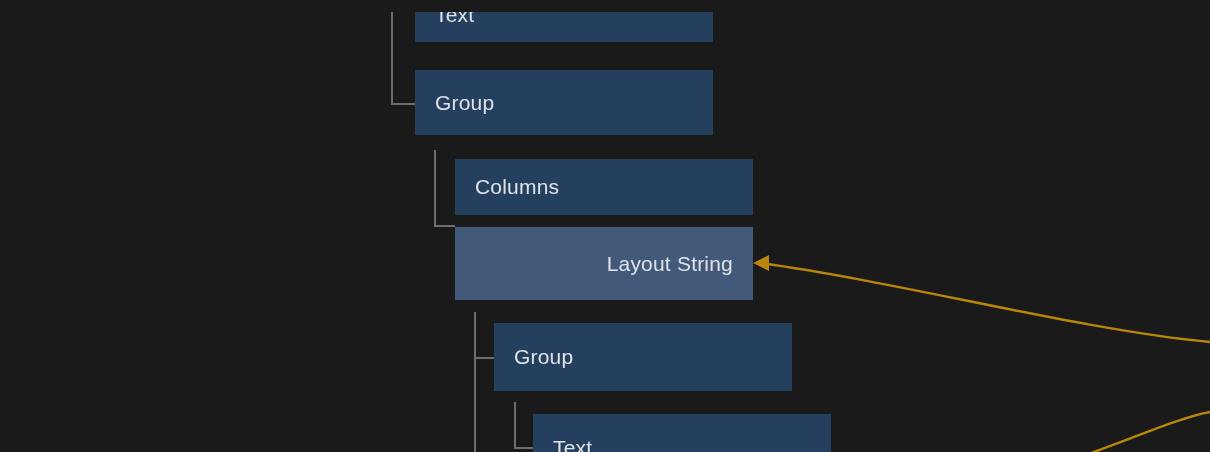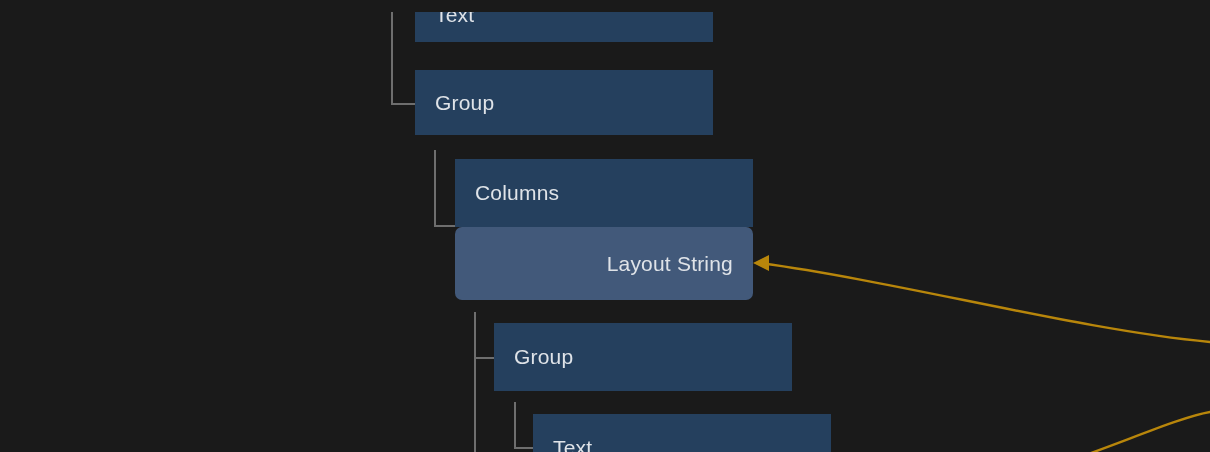--- a/index.html
+++ b/index.html
@@ -68,24 +68,24 @@
       <div class="connector h" style="left: 514px; top: 435px; background: rgb(110, 110, 110); width: 19px;"></div>
     </div>
 
   <div id="node-layer">
       <div class="node header" style="left: 415px; top: -24px; width: 298px; height: 54px; background: rgb(37, 64, 94); color: rgb(223, 227, 232);">
         <span>Text</span>
       </div>
       <div class="node header" style="left: 415px; top: 58px; width: 298px; height: 65px; background: rgb(37, 64, 94); color: rgb(223, 227, 232);">
         <span>Group</span>
       </div>
-      <div class="node header" style="left: 455px; top: 147px; width: 298px; height: 68px; background: rgb(37, 64, 94); color: rgb(223, 227, 232);">
+      <div class="node header" style="left: 455px; top: 147px; width: 298px; height: 56px; background: rgb(37, 64, 94); color: rgb(223, 227, 232);">
         <span>Columns</span>
       </div>
-      <div class="node prop" style="left: 455px; top: 215px; width: 298px; height: 73px; background: rgb(66, 89, 122); color: rgb(223, 227, 232); border-radius: 7px;">
+      <div class="node prop" style="left: 455px; top: 215px; width: 298px; height: 73px; background: rgb(66, 89, 122); color: rgb(223, 227, 232);">
         <span>Layout String</span>
       </div>
       <div class="node header" style="left: 494px; top: 311px; width: 298px; height: 68px; background: rgb(37, 64, 94); color: rgb(223, 227, 232);">
         <span>Group</span>
       </div>
       <div class="node header" style="left: 533px; top: 402px; width: 298px; height: 68px; background: rgb(37, 64, 94); color: rgb(223, 227, 232);">
         <span>Text</span>
       </div>
     </div>
 

